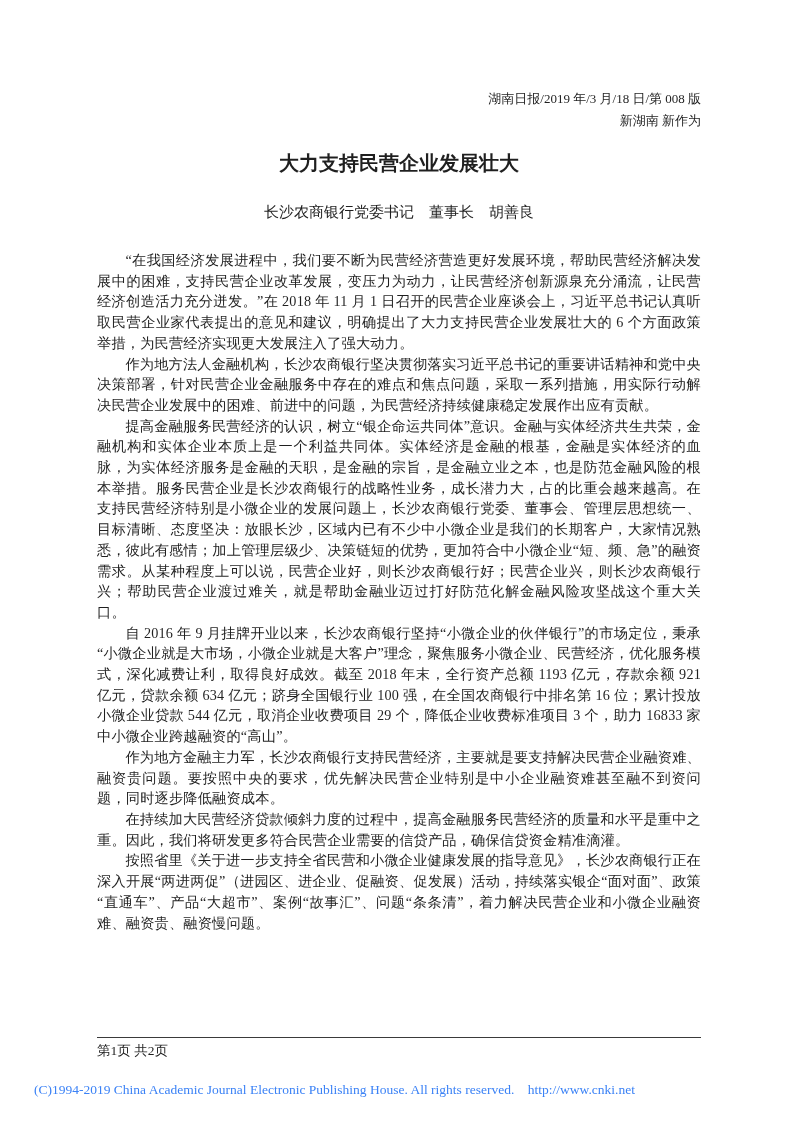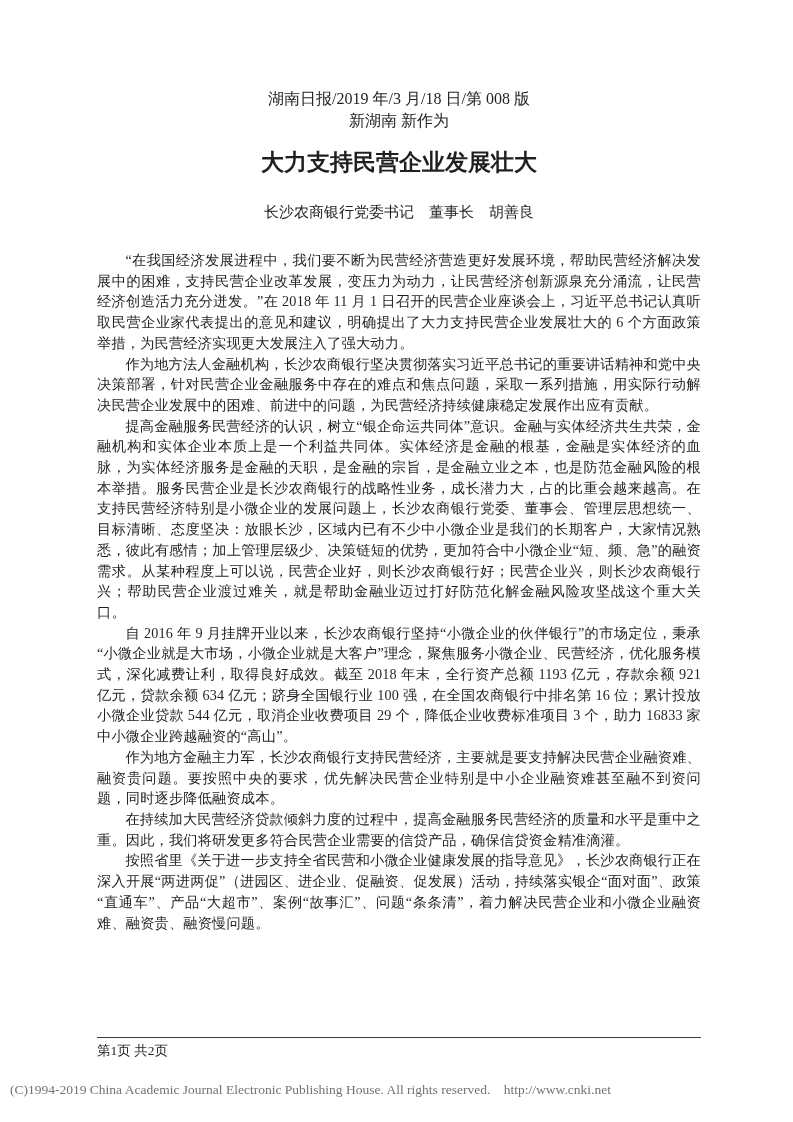--- a/index.html
+++ b/index.html
@@ -16,36 +16,36 @@
     font-family: "Liberation Serif", "DejaVu Serif", serif;
     color: #1f1f1f;
   }
   .content {
     position: absolute;
     left: 97px;
     top: 88px;
     width: 604px;
   }
   .doc-header {
-    font-size: 16px;
+    font-size: 13px;
     line-height: 22px;
-    text-align: center;
+    text-align: right;
   }
   .kicker {
     margin-top: 26px;
     text-align: center;
     font-weight: bold;
     font-size: 16.5px;
     line-height: 22px;
   }
   .title {
     margin-top: 16px;
     text-align: center;
     font-weight: bold;
-    font-size: 23px;
+    font-size: 20px;
     line-height: 30px;
   }
   .byline {
     margin-top: 24px;
     text-align: center;
     font-size: 15px;
     line-height: 20px;
   }
   .article {
     margin-top: 28px;
@@ -65,25 +65,25 @@
     width: 604px;
     border-top: 1px solid #3a3a3a;
   }
   .page-indicator {
     padding-top: 5px;
     font-size: 13.5px;
     line-height: 16px;
   }
   .watermark {
     position: absolute;
-    left: 10px;
+    left: 34px;
     top: 1082px;
     font-family: "Liberation Serif", "DejaVu Serif", serif;
     font-size: 13.5px;
-    color: #737373;
+    color: #3b82f6;
     white-space: pre;
   }
 </style>
 </head>
 <body>
 
 <div class="page">
 
   <div class="content">
 

